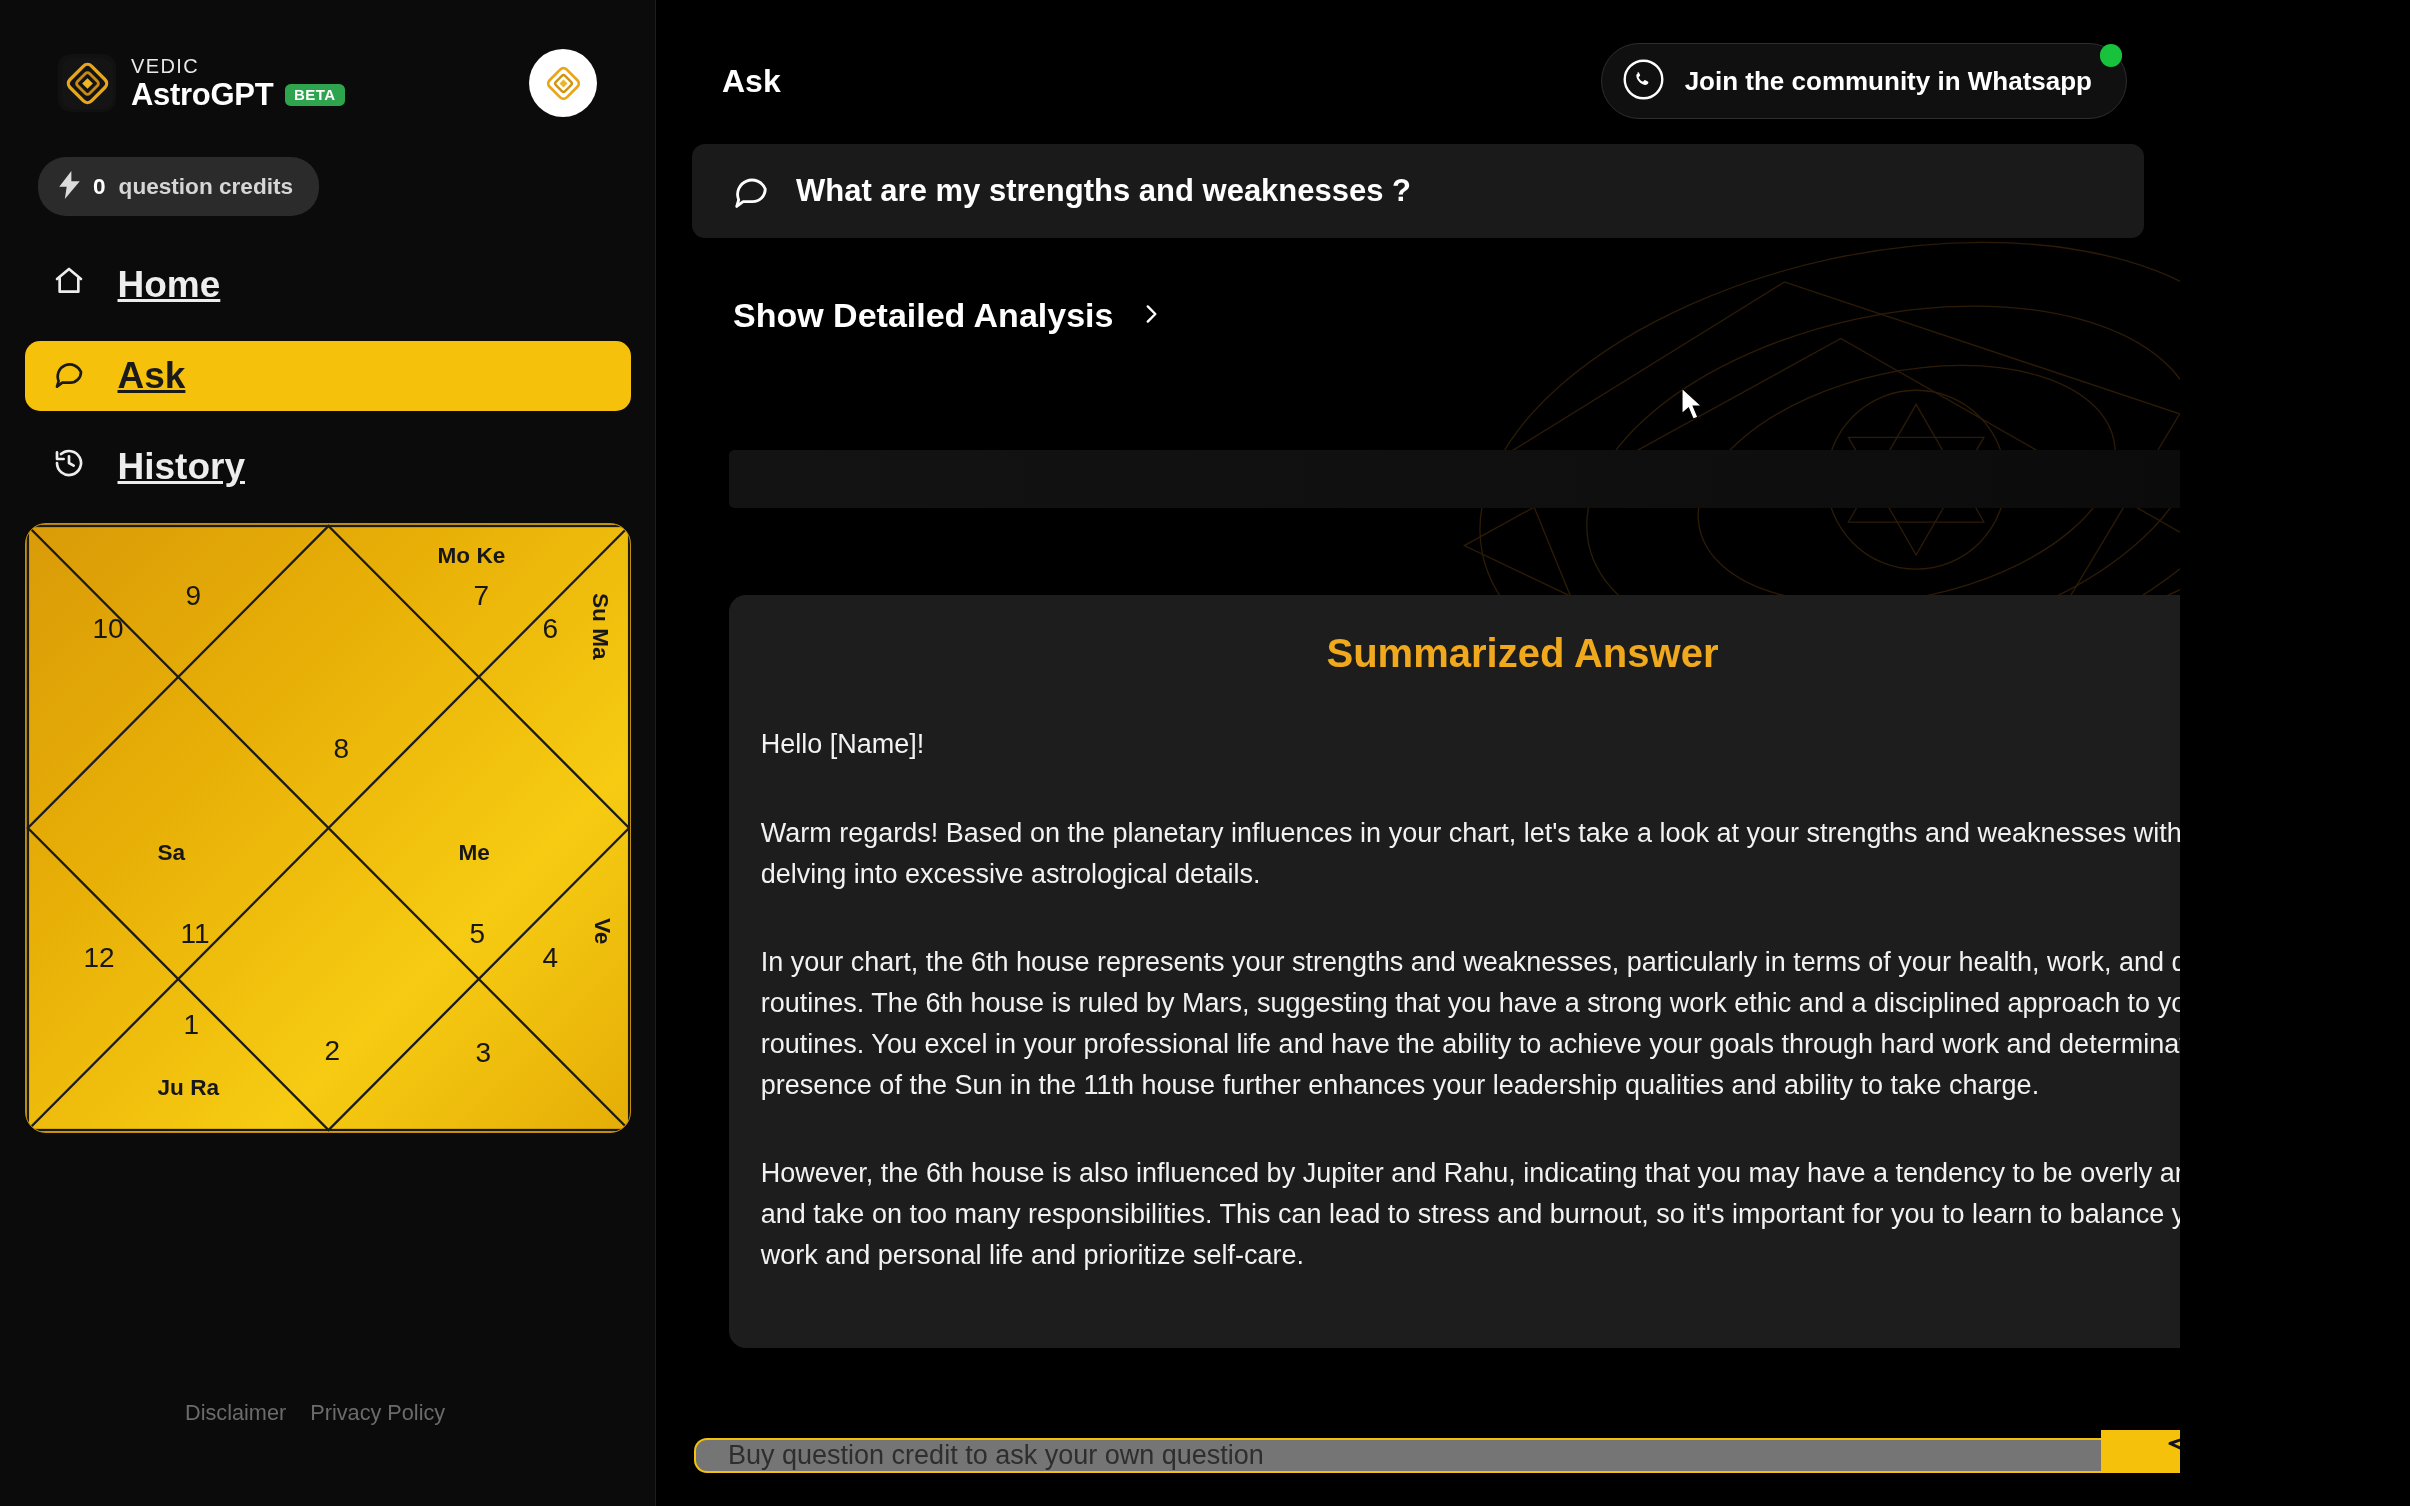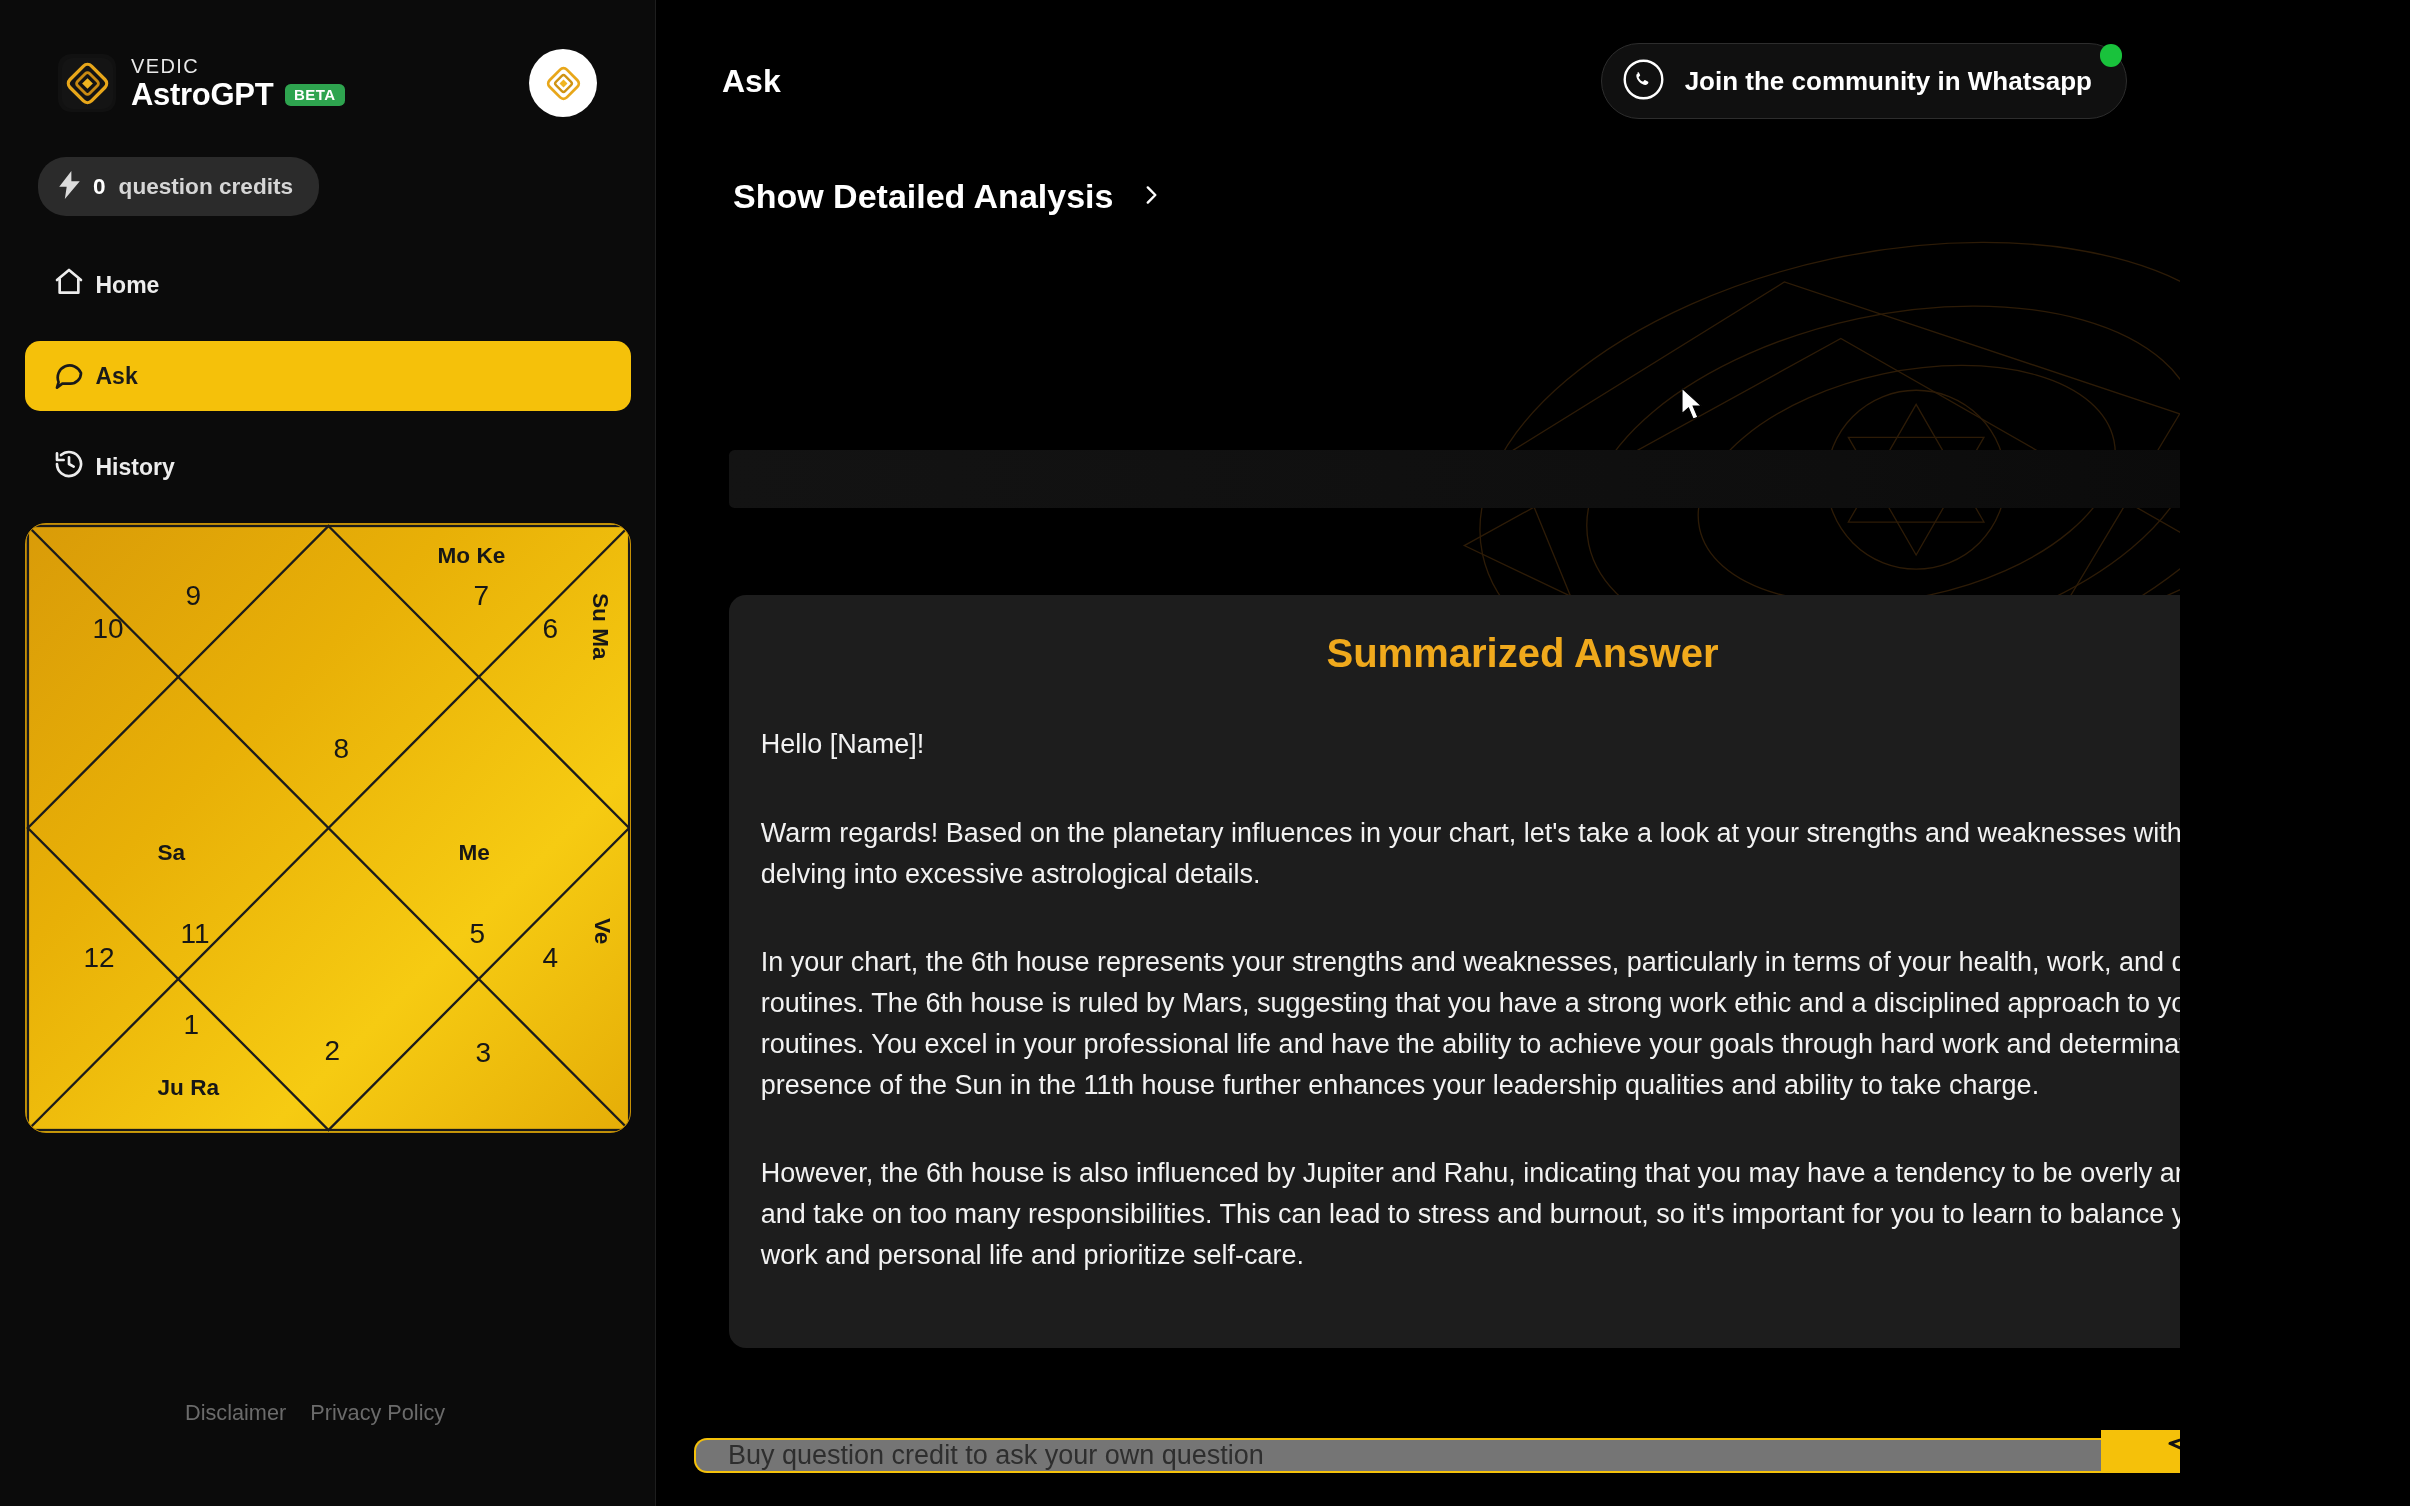--- a/index.html
+++ b/index.html
@@ -96,29 +96,30 @@
     font-weight: 600;
   }
 
   .nav {
     margin-top: 34px;
     padding: 0 24.5px;
   }
   .nav-item {
     display: flex;
     align-items: center;
-    gap: 11px;
+    gap: 33px;
     height: 70px;
     padding: 0 28px;
     border-radius: 15px;
     color: #ededed;
-    font-size: 23px;
+    font-size: 37px;
     font-weight: 600;
     margin-bottom: 21px;
     cursor: pointer;
+    text-decoration: underline;
   }
   .nav-item.active {
     background: #f5c10a;
     color: #1a1a1a;
     font-weight: 700;
   }
 
   .chart-card {
     margin: 17px 24.5px 0 24.5px;
     height: 610px;
@@ -471,20 +472,28 @@
           <svg width="41" height="41" viewBox="0 0 24 24">
             <circle cx="12" cy="12" r="11" fill="none" stroke="#ffffff" stroke-width="1.4"></circle>
             <path d="M8.3 7.6c.3-.1.8-.1 1 .3l.7 1.4c.1.3 0 .5-.2.7l-.5.5c-.1.1-.2.3-.1.5.3.8 1.4 1.9 2.2 2.2.2.1.4 0 .5-.1l.5-.5c.2-.2.4-.3.7-.2l1.4.7c.4.2.4.7.3 1-.2.6-.9 1.1-1.6 1.1-2.4 0-5.4-3-5.4-5.4 0-.7.5-1.4 1.1-1.6z" fill="#ffffff"></path>
           </svg>
         </span>
         <span class="label">Join the community in Whatsapp</span>
         <span class="wa-dot"></span>
       </div>
     </div>
 
+    <div class="question-bar">
+      <span>
+        <svg width="38" height="38" viewBox="0 0 24 24" fill="none" stroke="#ffffff" stroke-width="1.8" stroke-linecap="round" stroke-linejoin="round">
+          <path d="M21 12a8 8 0 0 1-8 8H7l-4 3 1.2-4.2A8 8 0 1 1 21 12z"></path>
+        </svg>
+      </span>
+      <span class="question-text">What are my strengths and weaknesses ?</span>
+    </div>
 
     <div class="detail-row">
       <span class="txt">Show Detailed Analysis</span>
       <span>
         <svg width="26" height="32" viewBox="0 0 24 24" fill="none" stroke="#ffffff" stroke-width="2.2" stroke-linecap="round" stroke-linejoin="round">
           <polyline points="9 5 16 12 9 19"></polyline>
         </svg>
       </span>
     </div>
 

